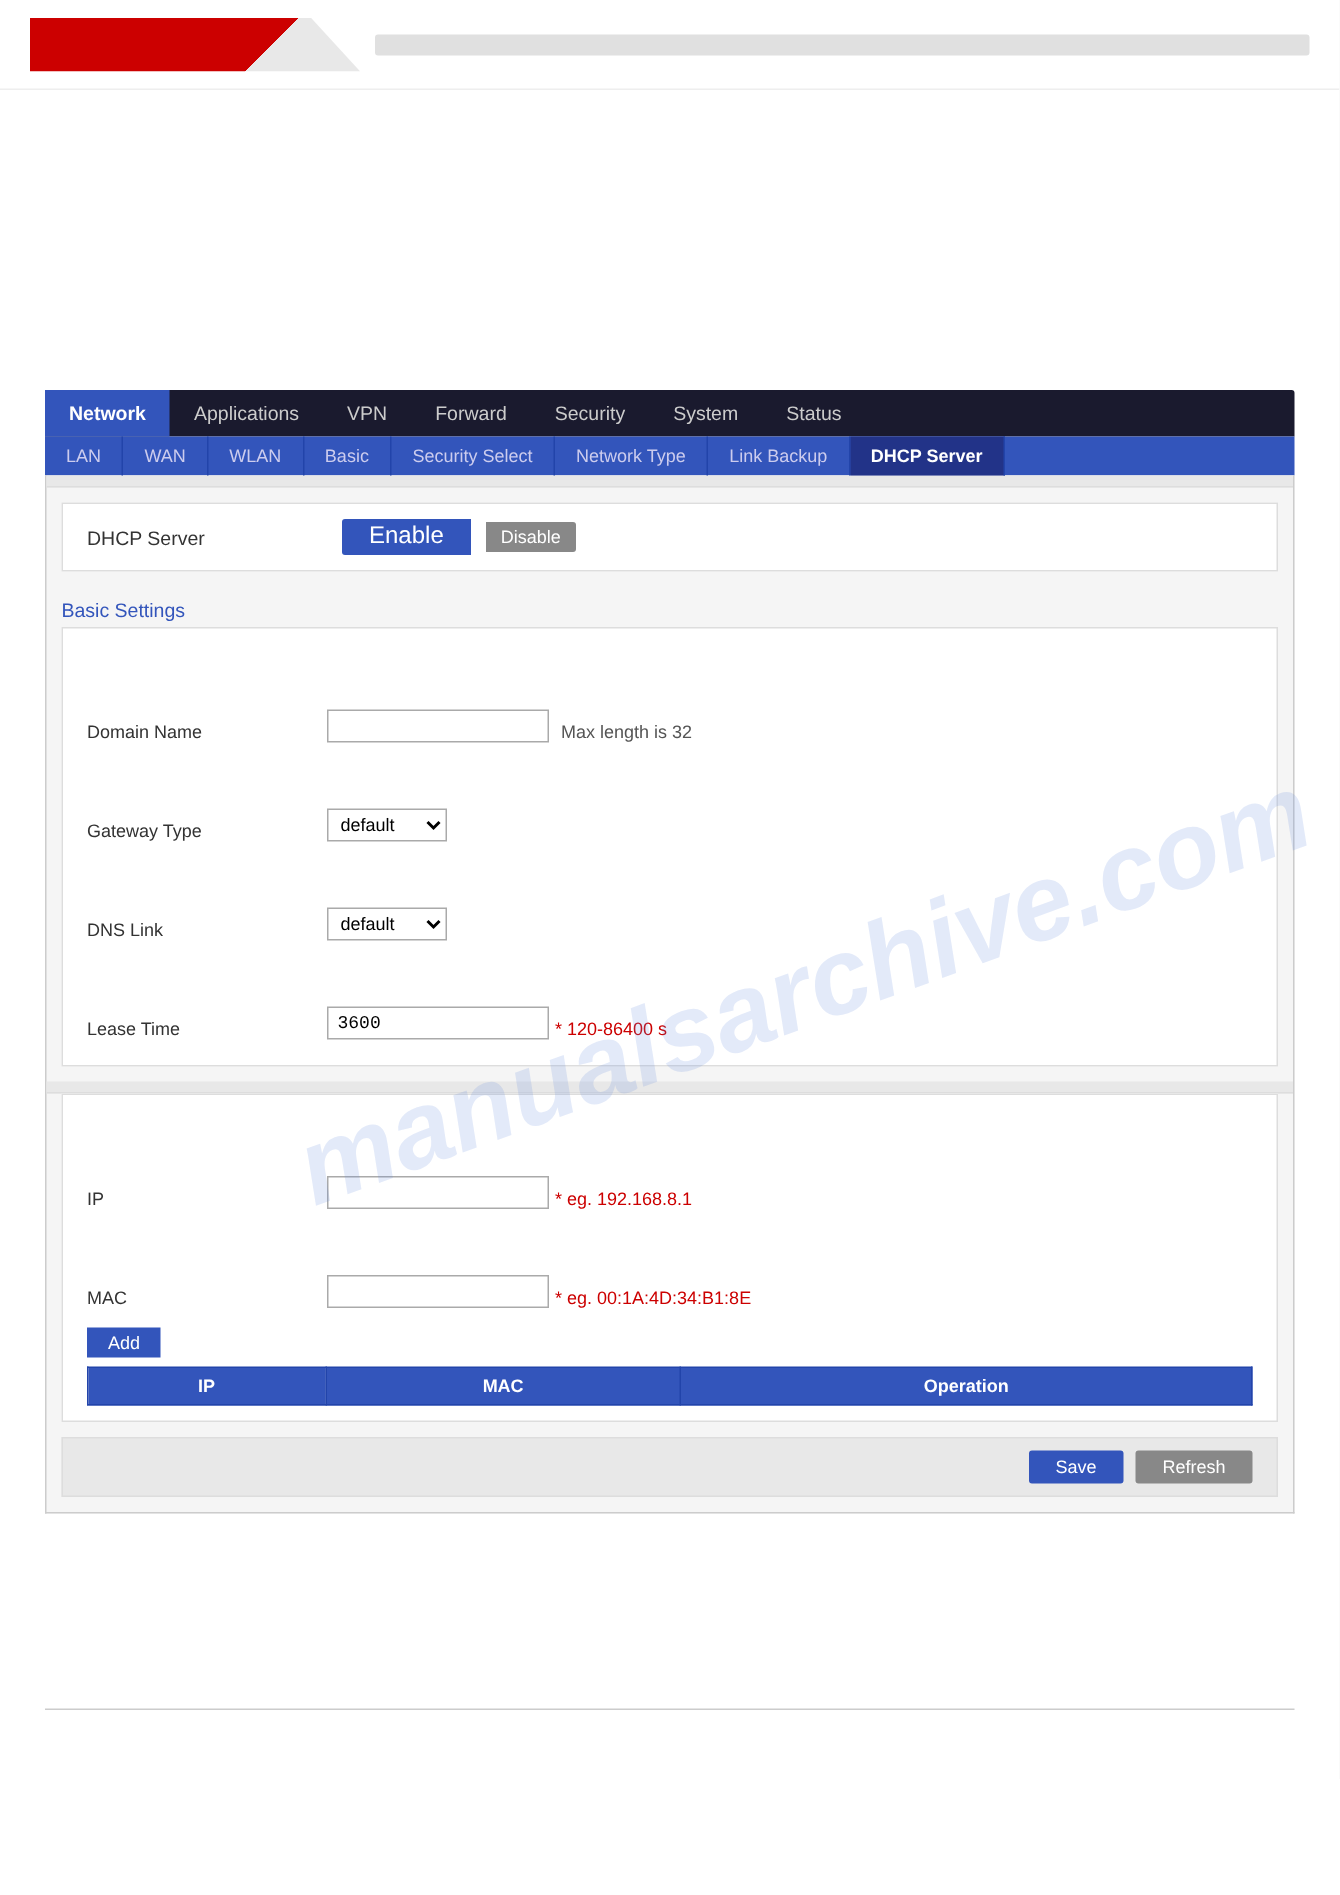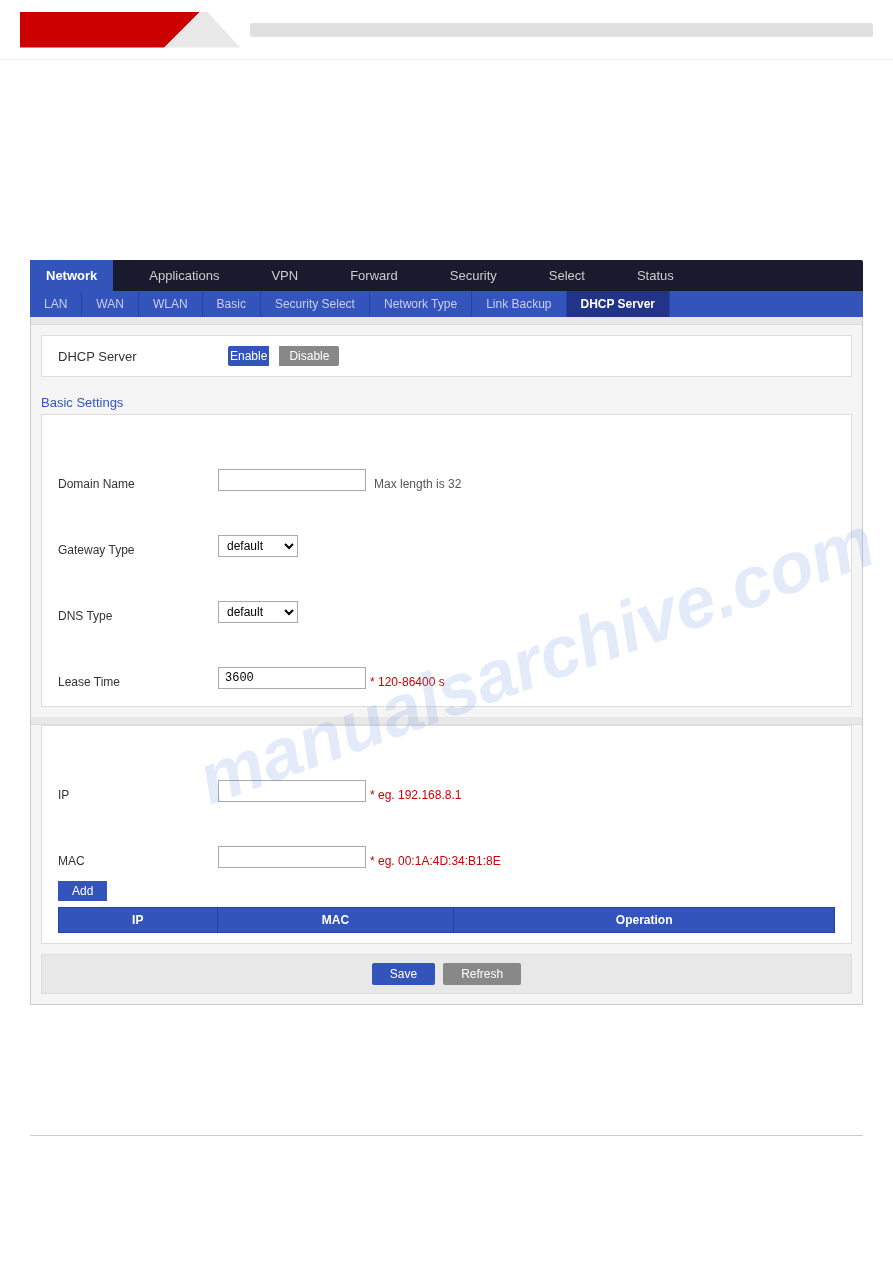--- a/index.html
+++ b/index.html
@@ -56,21 +56,20 @@
       min-height: 1200px;
       position: relative;
     }
 
     
     .main-nav {
       background: #1a1a2e;
       display: flex;
       align-items: flex-end;
       border-radius: 2px 2px 0 0;
-      gap: 20px;
     }
     .main-nav-item {
       padding: 8px 16px;
       color: #ccc;
       cursor: pointer;
       font-size: 13px;
       display: flex;
       align-items: center;
     }
     .main-nav-item.active {
@@ -130,22 +129,22 @@
       gap: 10px;
     }
     .dhcp-label {
       width: 160px;
       color: #333;
     }
     .btn-enable {
       background: #3355bb;
       color: #fff;
       border: none;
-      padding: 3px 2px;
-      font-size: 12px;
+      padding: 3px 18px;
+      font-size: 16px;
       cursor: pointer;
       border-radius: 2px 0 0 2px;
     }
     .btn-disable {
       background: #888;
       color: #fff;
       border: none;
       padding: 3px 10px;
       font-size: 12px;
       cursor: pointer;
@@ -238,21 +237,21 @@
       border-radius: 0;
     }
 
     
     .bottom-bar {
       background: #e8e8e8;
       border: 1px solid #ddd;
       margin: 0 10px 10px 10px;
       padding: 8px 16px;
       display: flex;
-      justify-content: center;
+      justify-content: flex-end;
       gap: 8px;
     }
     .btn-save {
       background: #3355bb;
       color: #fff;
       border: none;
       padding: 4px 18px;
       font-size: 12px;
       cursor: pointer;
       border-radius: 2px;
@@ -294,21 +293,21 @@
   <div class="spacer"></div>
   <div class="spacer"></div>
   <div class="spacer"></div>
 
   <div class="main-nav">
     <div class="main-nav-item active">Network</div>
     <div class="main-nav-item">Applications</div>
     <div class="main-nav-item">VPN</div>
     <div class="main-nav-item">Forward</div>
     <div class="main-nav-item">Security</div>
-    <div class="main-nav-item">Select</div>
+    <div class="main-nav-item">System</div>
     <div class="main-nav-item">Status</div>
   </div>
 
   <div class="sub-nav">
     <div class="sub-nav-item">LAN</div>
     <div class="sub-nav-item">WAN</div>
     <div class="sub-nav-item">WLAN</div>
     <div class="sub-nav-item">Basic</div>
     <div class="sub-nav-item">Security Select</div>
     <div class="sub-nav-item">Network Type</div>
@@ -340,21 +339,21 @@
 
 
       <div class="form-row">
         <span class="form-label">Gateway Type</span>
         <select class="form-control">
           <option>default</option>
         </select>
       </div>
 
       <div class="form-row">
-        <span class="form-label">DNS Type</span>
+        <span class="form-label">DNS Link</span>
         <select class="form-control">
           <option>default</option>
         </select>
       </div>
 
       <div class="form-row">
         <span class="form-label">Lease Time</span>
         <input type="text" class="form-control form-control-text" value="3600" style="">
         <span class="form-hint-red">* 120-86400 s</span>
       </div>

